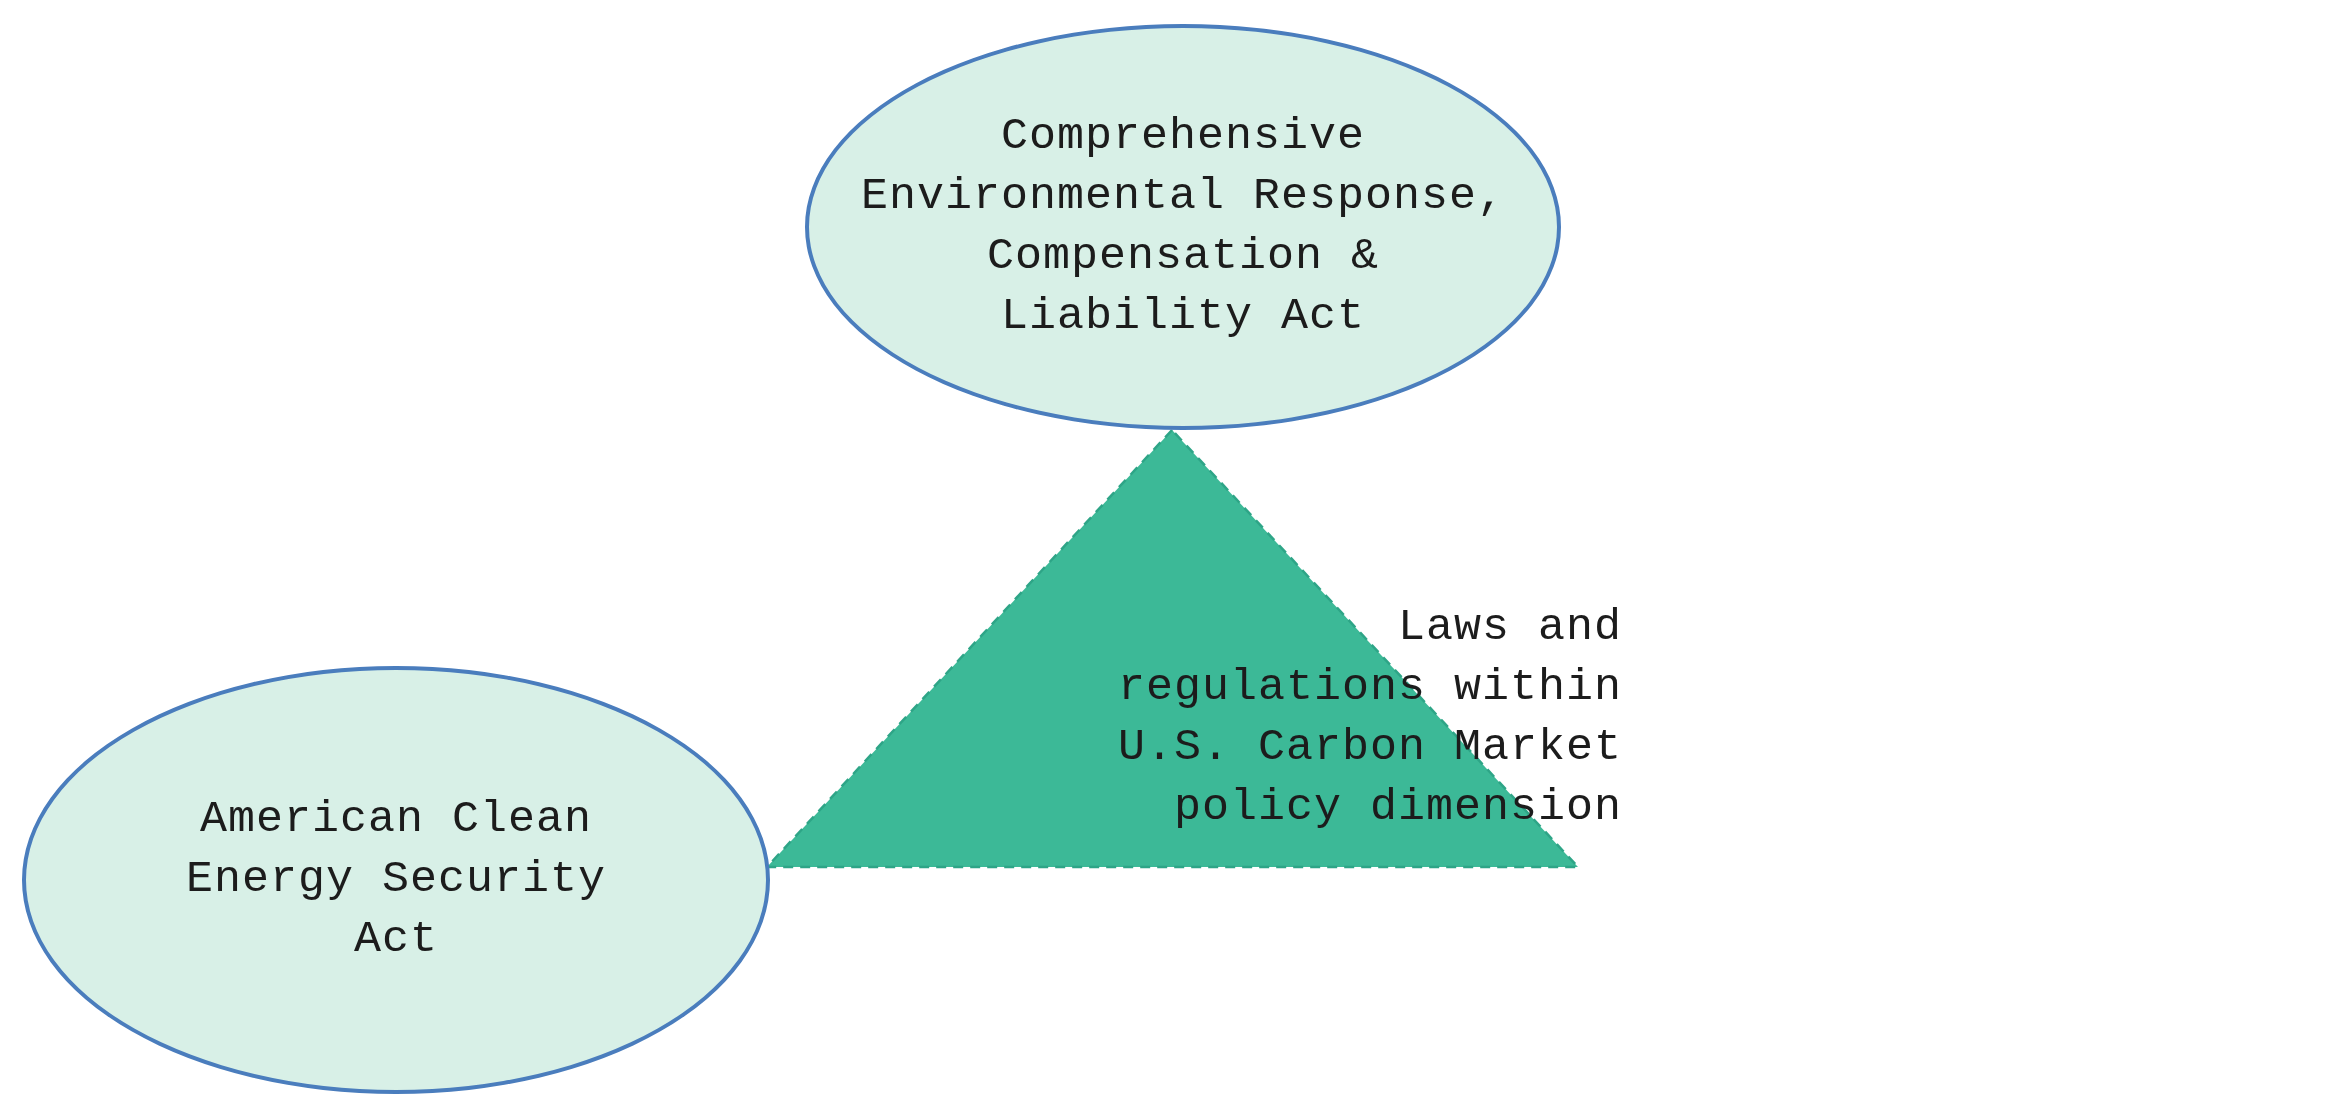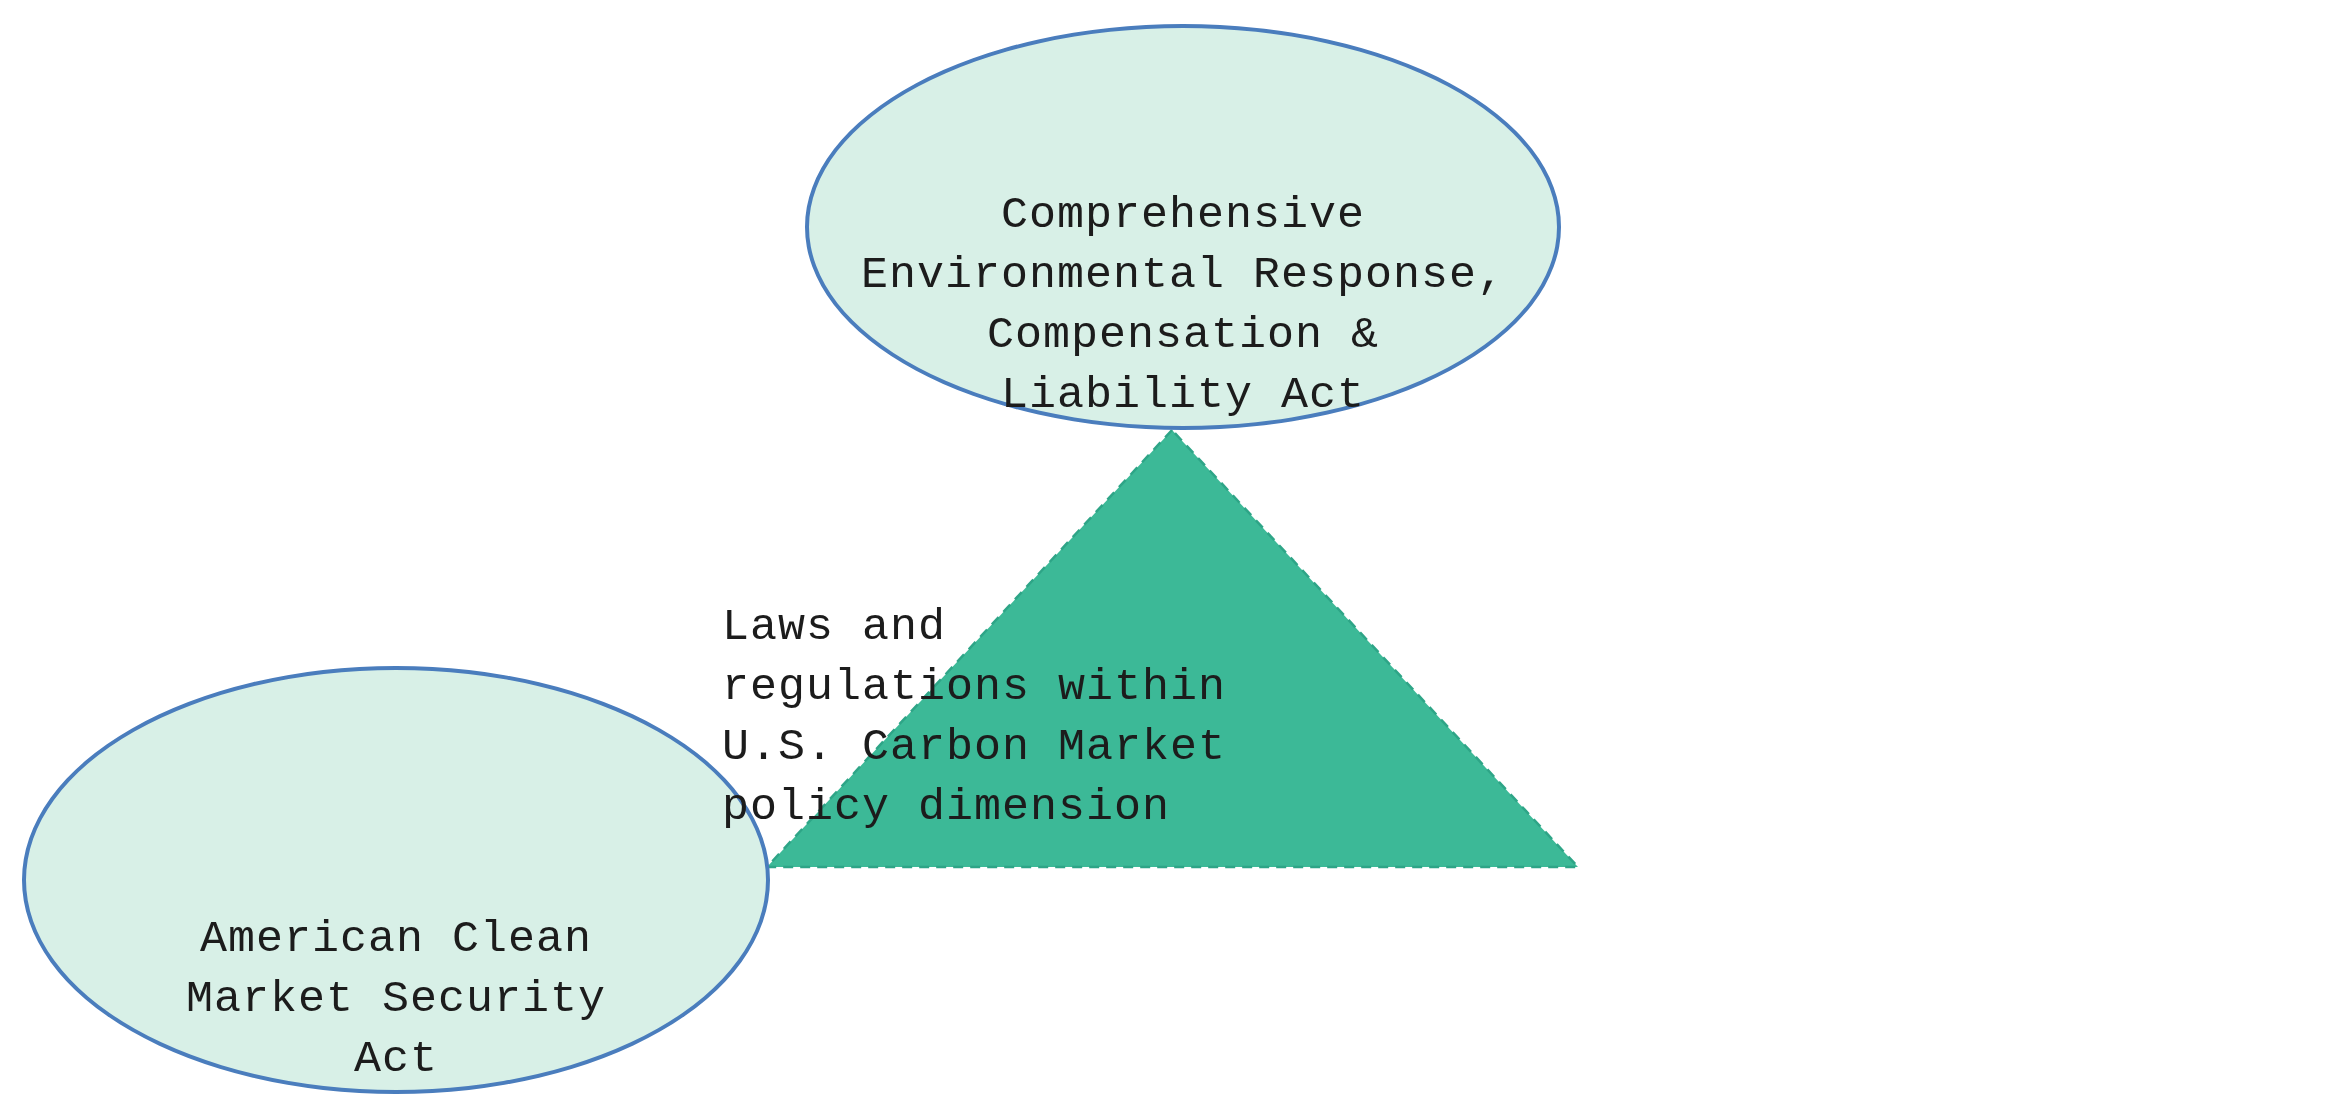--- a/index.html
+++ b/index.html
@@ -24,40 +24,40 @@
     height: 1105px;
     display: block;
   }
   .node {
     position: absolute;
     box-sizing: border-box;
     border-radius: 50%;
     background: var(--ellipse-fill, #d8f0e7);
     border: 4px solid var(--ellipse-border, #4a7dbd);
     display: flex;
-    align-items: flex-end;
+    align-items: center;
     justify-content: center;
     text-align: center;
   }
   .node-top   { left: 805px;  top: 24px;  width: 756px; height: 406px; }
   .node-left  { left: 22px;   top: 666px; width: 748px; height: 428px; }
   .node-right { left: 1578px; top: 666px; width: 754px; height: 428px; }
   .label {
     white-space: pre-line;
     font-size: 45px;
     line-height: 60px;
     letter-spacing: 1px;
     font-weight: normal;
   }
   .triangle-label {
     position: absolute;
     left: 1172px;
     top: 598px;
     transform: translateX(-50%);
-    text-align: left;
+    text-align: right;
     white-space: pre-line;
     font-size: 45px;
     line-height: 60px;
     letter-spacing: 1px;
     width: 900px;
     margin-left: -450px;
     transform: none;
   }
   .triangle-poly {
     fill: var(--triangle-fill, #3cb997);
@@ -77,21 +77,21 @@
 
   <div class="node node-top">
     <div class="label">Comprehensive
 Environmental Response,
 Compensation &amp;
 Liability Act</div>
   </div>
 
   <div class="node node-left">
     <div class="label">American Clean
-Market Security
+Energy Security
 Act</div>
   </div>
 
 
   <div class="triangle-label">Laws and
 regulations within
 U.S. Carbon Market
 policy dimension</div>
 
 </div>

